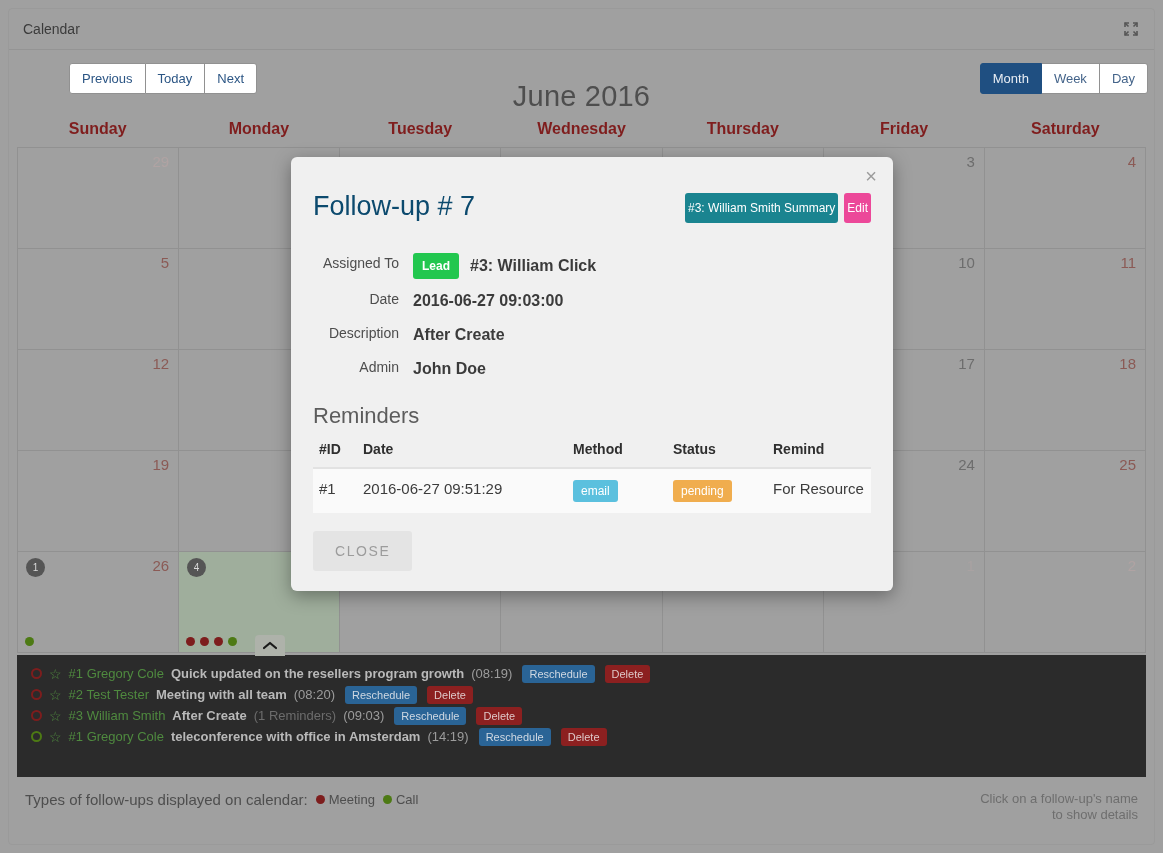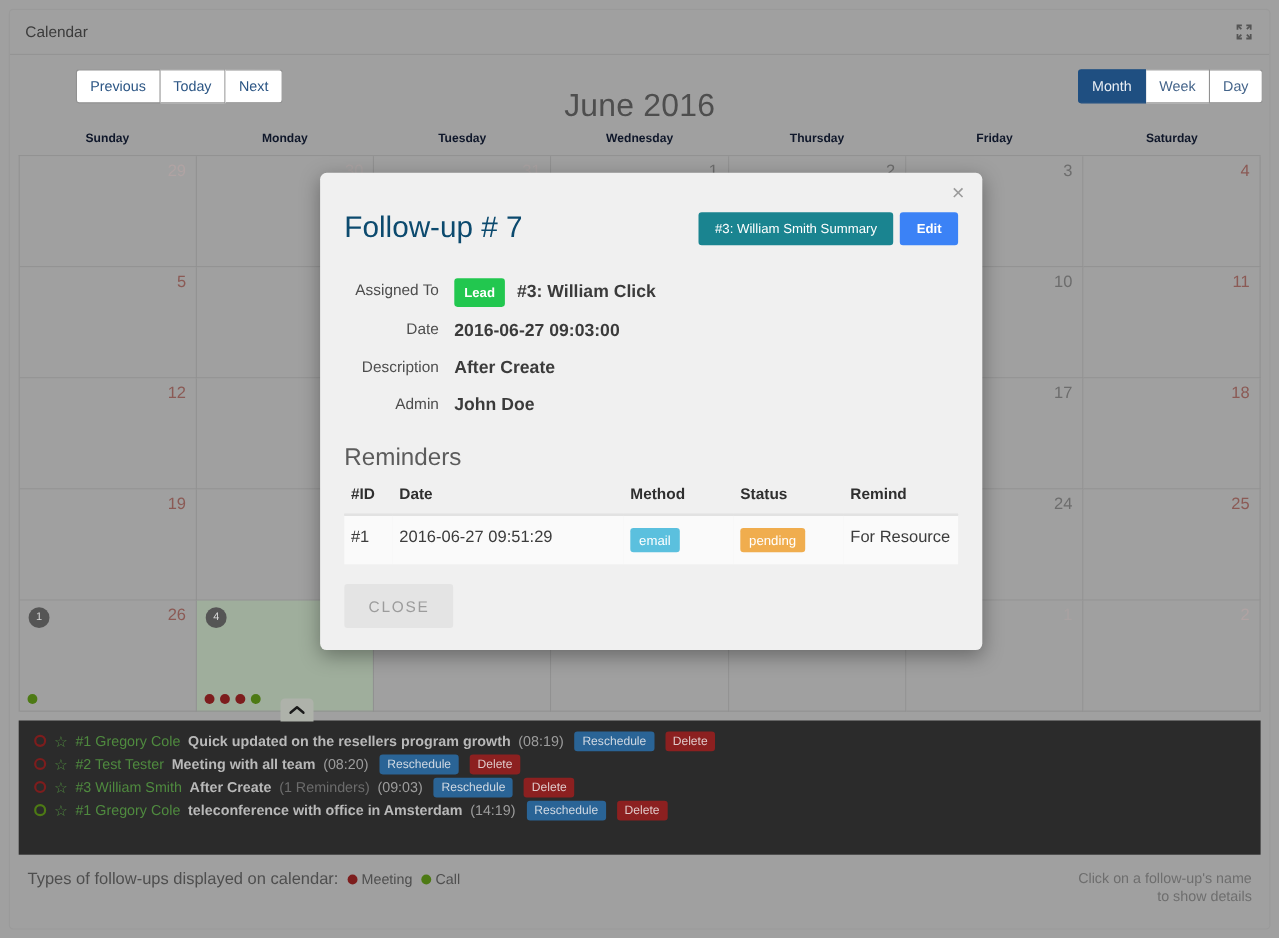--- a/index.html
+++ b/index.html
@@ -91,23 +91,23 @@
 
   
   #dow {
     display: grid;
     grid-template-columns: repeat(7, 1fr);
     padding: 0 8px;
     margin-top: 16px;
   }
   #dow div {
     text-align: center;
-    font-size: 11px;
+    font-size: 16px;
     font-weight: bold;
-    color: #0f172a;
+    color: #7f1d1d;
     padding-bottom: 9px;
   }
 
   
   #grid {
     margin: 0 8px;
     display: grid;
     grid-template-columns: repeat(7, 1fr);
     grid-template-rows: repeat(5, 101px);
     border-top: 1px solid #919191;
@@ -256,29 +256,29 @@
     font-weight: normal;
   }
   #modal-actions {
     position: absolute;
     right: 0; top: 2px;
     display: flex;
     gap: 6px;
   }
   .m-btn {
     font-size: 12px;
-    padding: 8px 15px;
+    padding: 8px 3px;
     border-radius: 3px;
     color: #fff;
     cursor: pointer;
     border: none;
     font-family: "Liberation Sans", sans-serif;
   }
   .m-btn.summary { background: #1a8490; }
-  .m-btn.edit { background: #3b82f6; font-weight: bold; }
+  .m-btn.edit { background: #ec4899; }
 
   .dl { margin-top: 16px; }
   .dl-row { display: flex; margin-bottom: 10px; }
   .dl-label {
     width: 100px;
     text-align: right;
     padding-right: 14px;
     font-size: 14px;
     color: #4d4d4d;
     line-height: 1.5;

